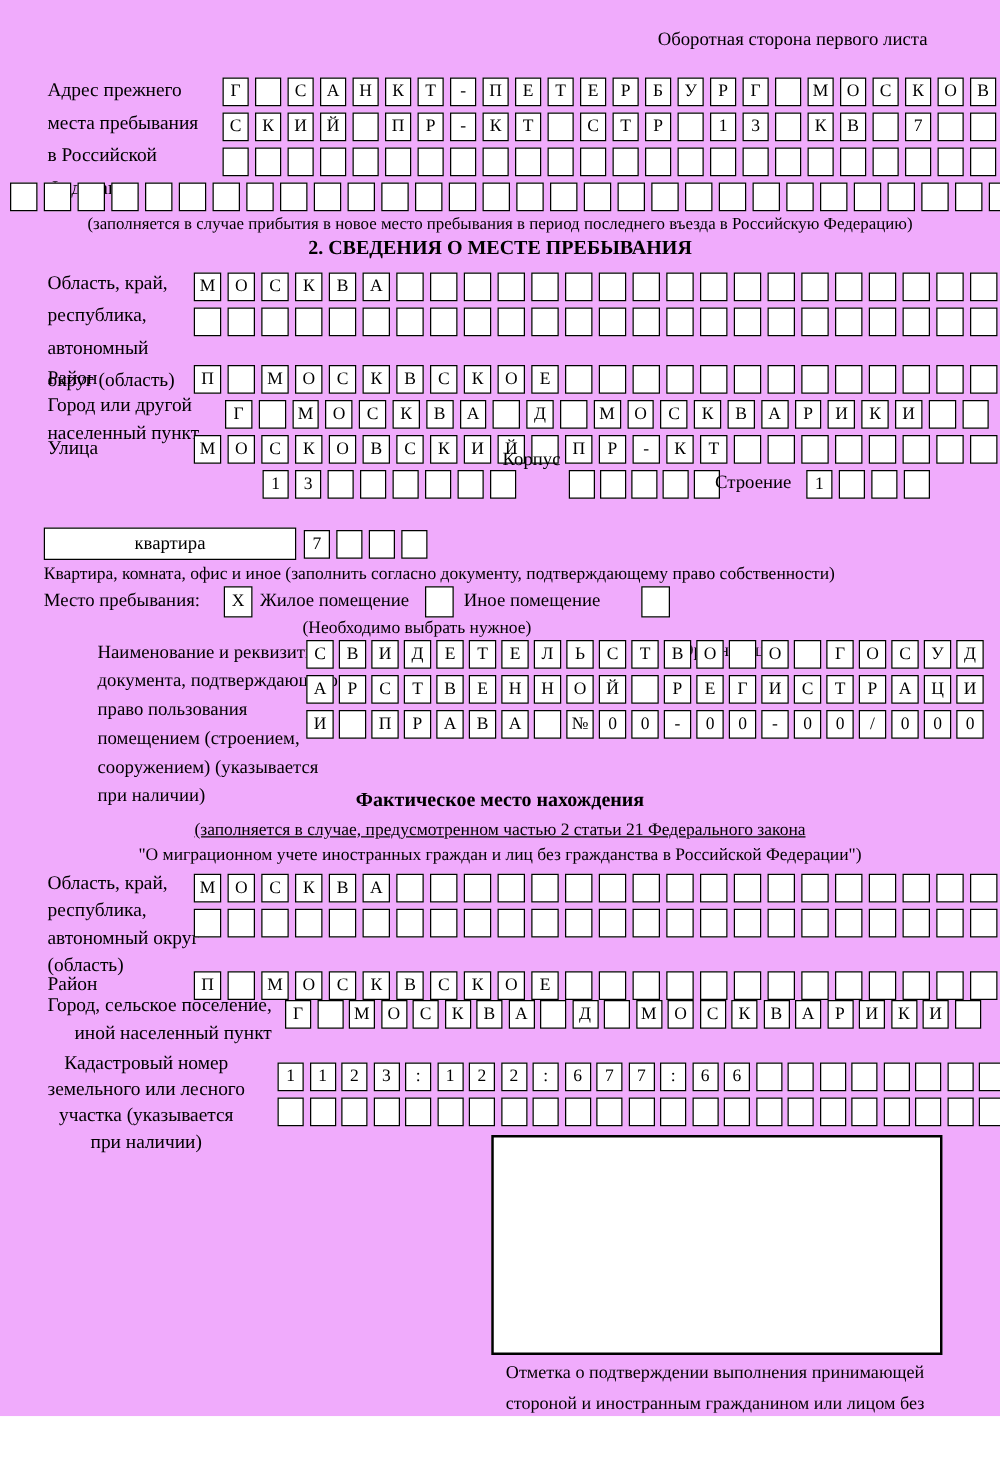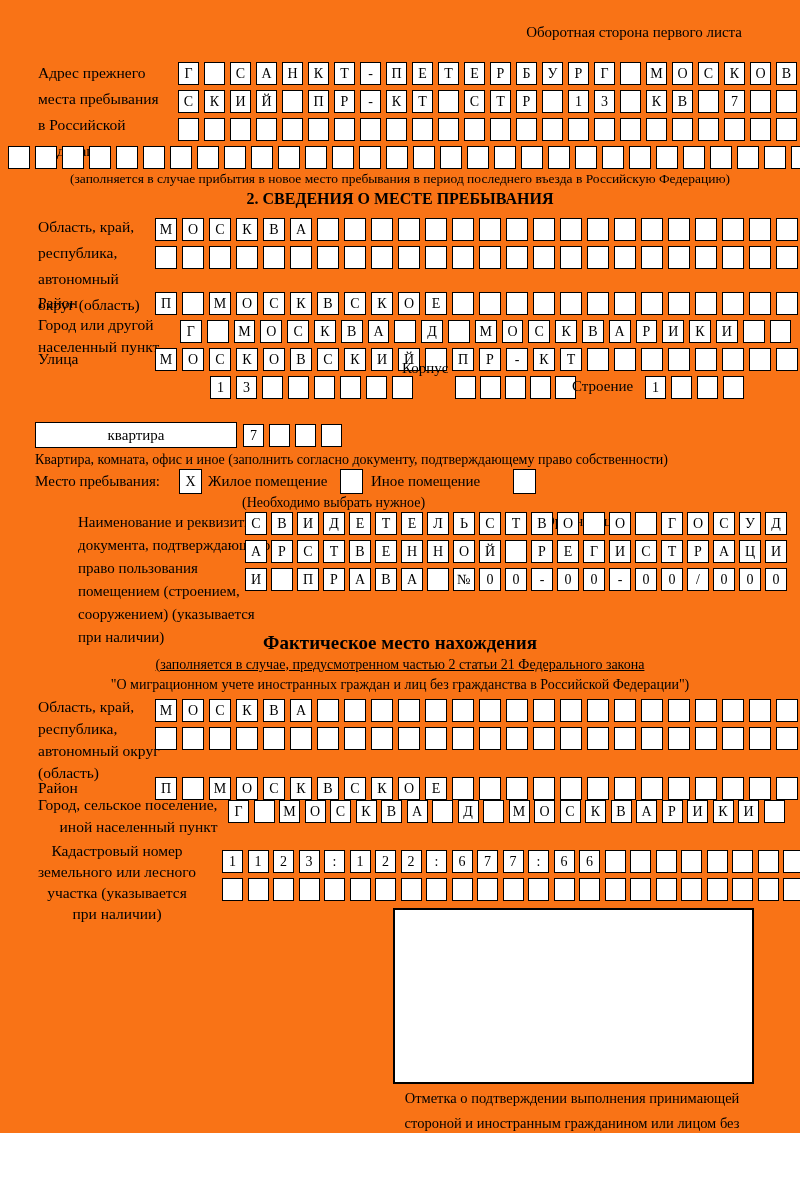--- a/index.html
+++ b/index.html
@@ -1,16 +1,16 @@
 <!DOCTYPE html>
 <html><head>
 <meta charset="utf-8">
 <style>
   html,body{margin:0;padding:0;background:#fff;}
-  .page{position:relative;width:800px;height:1133px;background:#f97316;
+  .page{position:relative;width:800px;height:1133px;background:#f0abfc;
         font-family:"Liberation Serif","DejaVu Serif",serif;color:#000;overflow:hidden;}
   .lbl{position:absolute;font-size:15.5px;line-height:26px;white-space:pre-line;}
   .lbl.sm{font-size:15px;margin-left:40px;}
   .side-note{position:absolute;top:24px;right:58px;font-size:15px;}
   .note{position:absolute;font-size:13.5px;}
   .center{left:0;width:100%;text-align:center;}
   .title{position:absolute;font-weight:bold;font-size:16px;}
   .boxrow{position:absolute;display:flex;gap:var(--g,5px);}
   .boxrow .cell{width:var(--w,20px);height:21px;border:1.5px solid #000;background:#fff;
         display:flex;align-items:center;justify-content:center;
@@ -403,21 +403,21 @@
       <span class="cell">0</span>
       <span class="cell">-</span>
       <span class="cell">0</span>
       <span class="cell">0</span>
       <span class="cell">/</span>
       <span class="cell">0</span>
       <span class="cell">0</span>
       <span class="cell">0</span>
     </div>
 
-  <div class="title center" style="top:632px;font-size:19px;">Фактическое место нахождения</div>
+  <div class="title center" style="top:632px;font-size:16px;">Фактическое место нахождения</div>
   <div class="note center" style="top:657px;font-size:14px;text-decoration:underline;">(заполняется в случае, предусмотренном частью 2 статьи 21 Федерального закона</div>
   <div class="note center" style="top:677px;font-size:14px;">"О миграционном учете иностранных граждан и лиц без гражданства в Российской Федерации")</div>
 
   <div class="lbl" style="left:38px;top:696px;line-height:22px;">Область, край,
 республика,
 автономный округ
 (область)</div>
   <div class="boxrow" style="left:155px;top:699px;">
       <span class="cell">М</span>
       <span class="cell">О</span>

